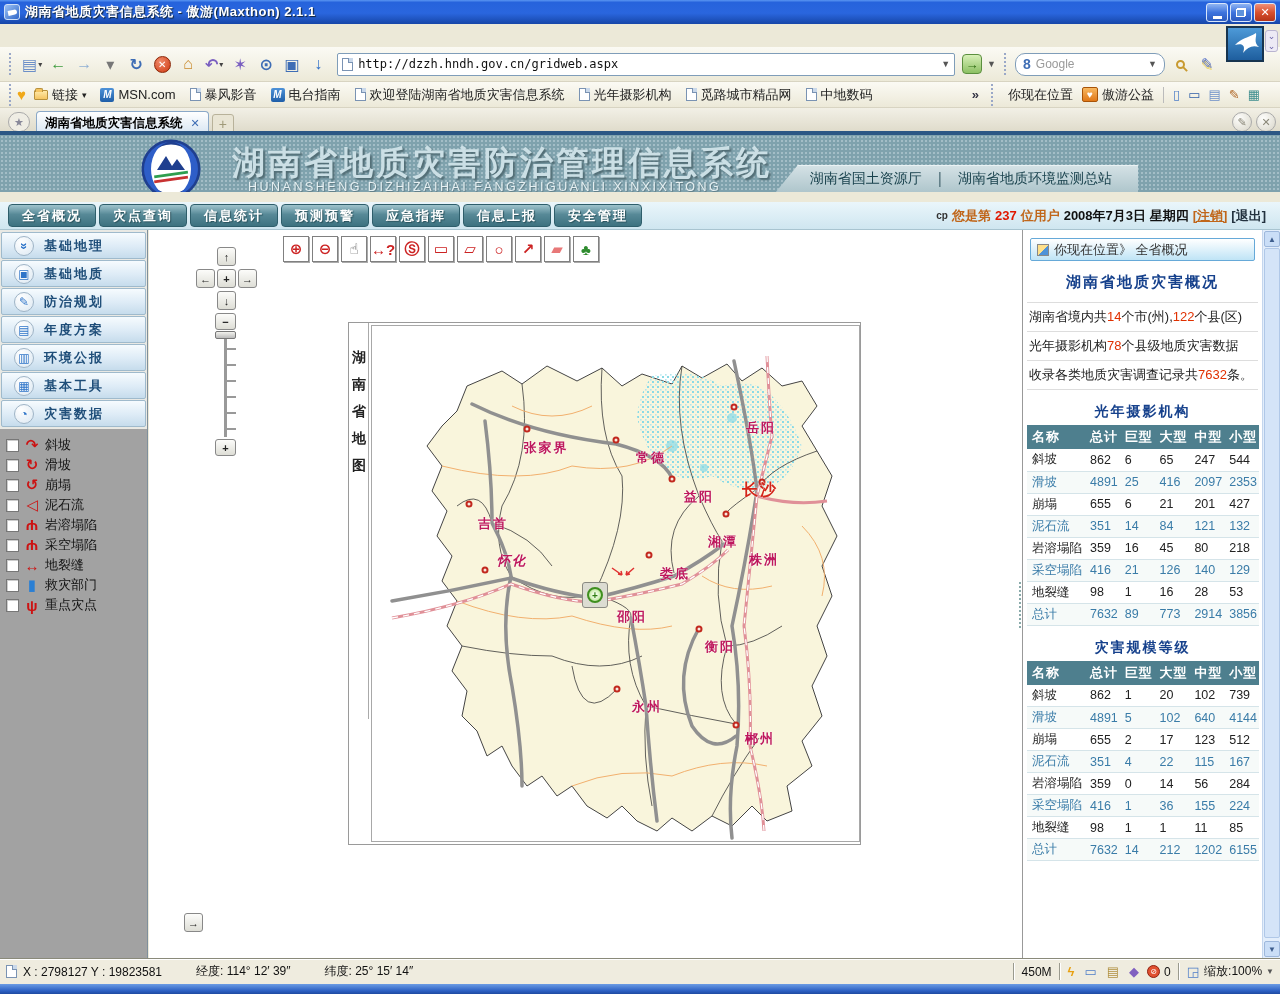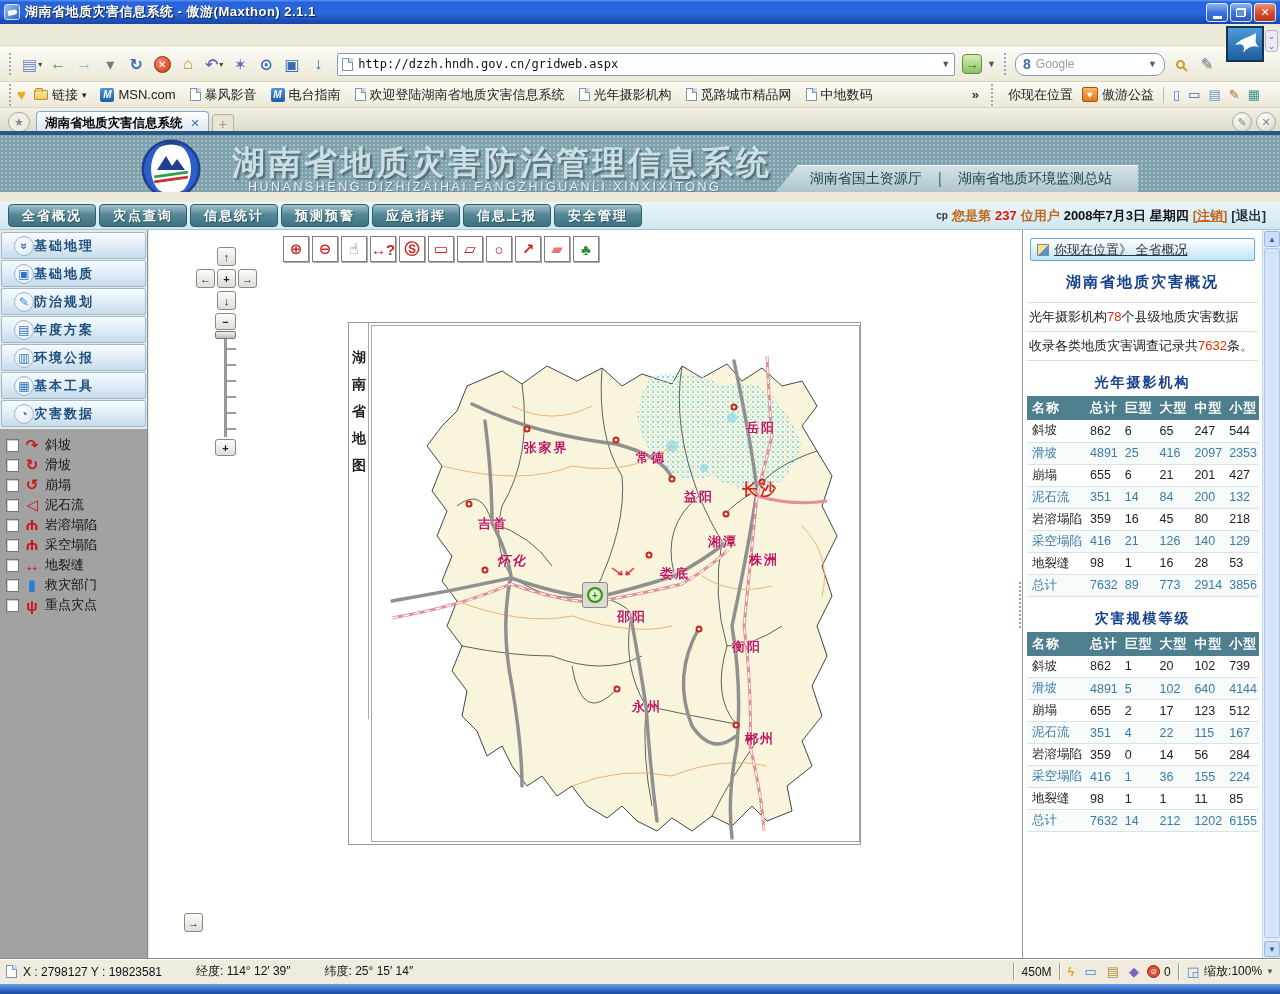--- a/index.html
+++ b/index.html
@@ -148,21 +148,21 @@
   .u-date { color:#111; font-weight:bold; }
   .u-logout { color:#C0661A; text-decoration:underline; font-weight:bold; }
   .u-exit { color:#23323F; font-weight:bold; }
 
   
   .sidebar { position:absolute; left:0; top:230px; width:148px; height:728px;
     background:#A2A2A2; border-right:1px solid #7F8F9B; }
   .sb-sections { background:#E9E9E4; padding:2px 1px 1px 1px; }
   .sb-item { height:27px; margin-bottom:1px; border:1px solid #9FBACC; border-radius:2px;
     background:linear-gradient(180deg,#F6FBFE 0%,#DDEBF6 55%,#C6DCEC 100%);
-    display:flex; align-items:center; padding-left:12px; }
+    display:flex; align-items:center; gap:10px; padding-left:12px; }
   .sb-ico { width:20px; height:20px; border-radius:50%; background:radial-gradient(circle at 35% 30%,#FFFFFF,#DCE8F2);
     border:1px solid #9FB4C6; color:#2E74C8; font-size:12px; font-weight:bold;
     display:flex; align-items:center; justify-content:center; }
   .sb-label { font-size:13px; font-weight:bold; color:#1F4E79; letter-spacing:2px; }
   .layer-list { padding:6px 0 0 0; }
   .layer-row { height:20px; display:flex; align-items:center; }
   .chk { width:13px; height:13px; background:#fff; border:1px solid #777;
     box-shadow:inset 1px 1px 0 #CCC; margin-left:6px; }
   .layer-glyph { width:26px; text-align:center; font-size:15px; font-weight:bold; color:#CC1212; }
   .layer-label { font-size:13px; color:#111; }
@@ -202,21 +202,21 @@
     justify-content:center; color:#2E7D12; font-size:10px; font-weight:bold; }
   .bottom-arrow { position:absolute; left:35px; top:683px; }
 
   
   .rpanel { position:absolute; left:1022px; top:230px; width:240px; height:728px;
     background:#fff; border-left:1px solid #999; font-size:13px; }
   .splitter-dots { position:absolute; left:-4px; top:352px; width:6px; height:46px;
     border-left:2px dotted #8AA; }
   .crumb { margin:8px 7px 0 7px; height:23px; border:1px solid #66A9D8; border-radius:2px;
     background:linear-gradient(180deg,#FFFFFF,#BFE4F6); display:flex; align-items:center;
-    gap:5px; padding:0 6px; color:#333;text-decoration:underline; }
+    gap:5px; padding:0 6px; color:#333; }
   .crumb-ico { width:12px; height:12px; background:linear-gradient(135deg,#FFE08A 50%,#4E92D8 50%);
     border:1px solid #888; }
   .rp-title { margin-top:12px; text-align:center; font-size:15px; font-weight:bold;
     color:#16418C; letter-spacing:2px; }
   .ov-lines { margin:10px 4px 0 4px; border-top:1px solid #DDD; }
   .ov-line { padding:5px 2px; border-bottom:1px solid #DDD; color:#222; }
   .ov-red { color:#E03000; }
   .tbl-title { margin-top:9px; padding:4px 0; text-align:center; font-size:14px; font-weight:bold;
     color:#16418C; letter-spacing:2px; }
   table.stats { width:232px; margin:0 4px; border-collapse:collapse; }
@@ -663,41 +663,42 @@
             <span class="city" style="left: 279px; top: 132px;">常德</span>
             <span class="city" style="left: 389px; top: 102px;">岳阳</span>
             <span class="city" style="left: 327px; top: 171px;">益阳</span>
             <span class="city red" style="left: 388px; top: 164px;">长沙</span>
             <span class="city" style="left: 121px; top: 198px;">吉首</span>
             <span class="city" style="left: 351px; top: 216px;">湘潭</span>
             <span class="city" style="left: 392px; top: 234px;">株洲</span>
             <span class="city" style="left: 140px; top: 235px; font-style: italic;">怀化</span>
             <span class="city" style="left: 303px; top: 248px;">娄底</span>
             <span class="city" style="left: 260px; top: 291px;">邵阳</span>
-            <span class="city" style="left: 375px; top: 321px; font-family: Liberation Mono, monospace;">衡阳</span>
+            <span class="city" style="left: 348px; top: 321px; font-family: Liberation Mono, monospace;">衡阳</span>
             <span class="city" style="left: 275px; top: 381px;">永州</span>
             <span class="city" style="left: 388px; top: 413px;">郴州</span>
           </div>
         <div class="locate-widget">
           <span class="locate-dot">+</span>
         </div>
       </div>
     </div>
 
     <span class="pan-btn bottom-arrow">→</span>
   </div>
 
   <div class="rpanel">
     <div class="splitter-dots"></div>
     <div class="crumb">
       <span class="crumb-ico"></span>
       <span>你现在位置》 全省概况</span>
     </div>
     <div class="rp-title">湖南省地质灾害概况</div>
     <div class="ov-lines" id="ov-lines">
+        <div class="ov-line"><span>湖南省境内共</span><span class="ov-red">14</span><span>个市(州),</span><span class="ov-red">122</span><span>个县(区)</span></div>
         <div class="ov-line"><span>光年摄影机构</span><span class="ov-red">78</span><span>个县级地质灾害数据</span></div>
         <div class="ov-line"><span>收录各类地质灾害调查记录共</span><span class="ov-red">7632</span><span>条。</span></div>
       </div>
     <div id="panel-tables">
         <div class="tbl-title">光年摄影机构</div>
         <table class="stats">
           <thead>
             <tr>
               <th>名称</th>
               <th>总计</th>
@@ -730,21 +731,21 @@
               <td>6</td>
               <td>21</td>
               <td>201</td>
               <td>427</td>
             </tr>
             <tr class="row-b">
               <td>泥石流</td>
               <td>351</td>
               <td>14</td>
               <td>84</td>
-              <td>200</td>
+              <td>121</td>
               <td>132</td>
             </tr>
             <tr class="row-a">
               <td>岩溶塌陷</td>
               <td>359</td>
               <td>16</td>
               <td>45</td>
               <td>80</td>
               <td>218</td>
             </tr>

